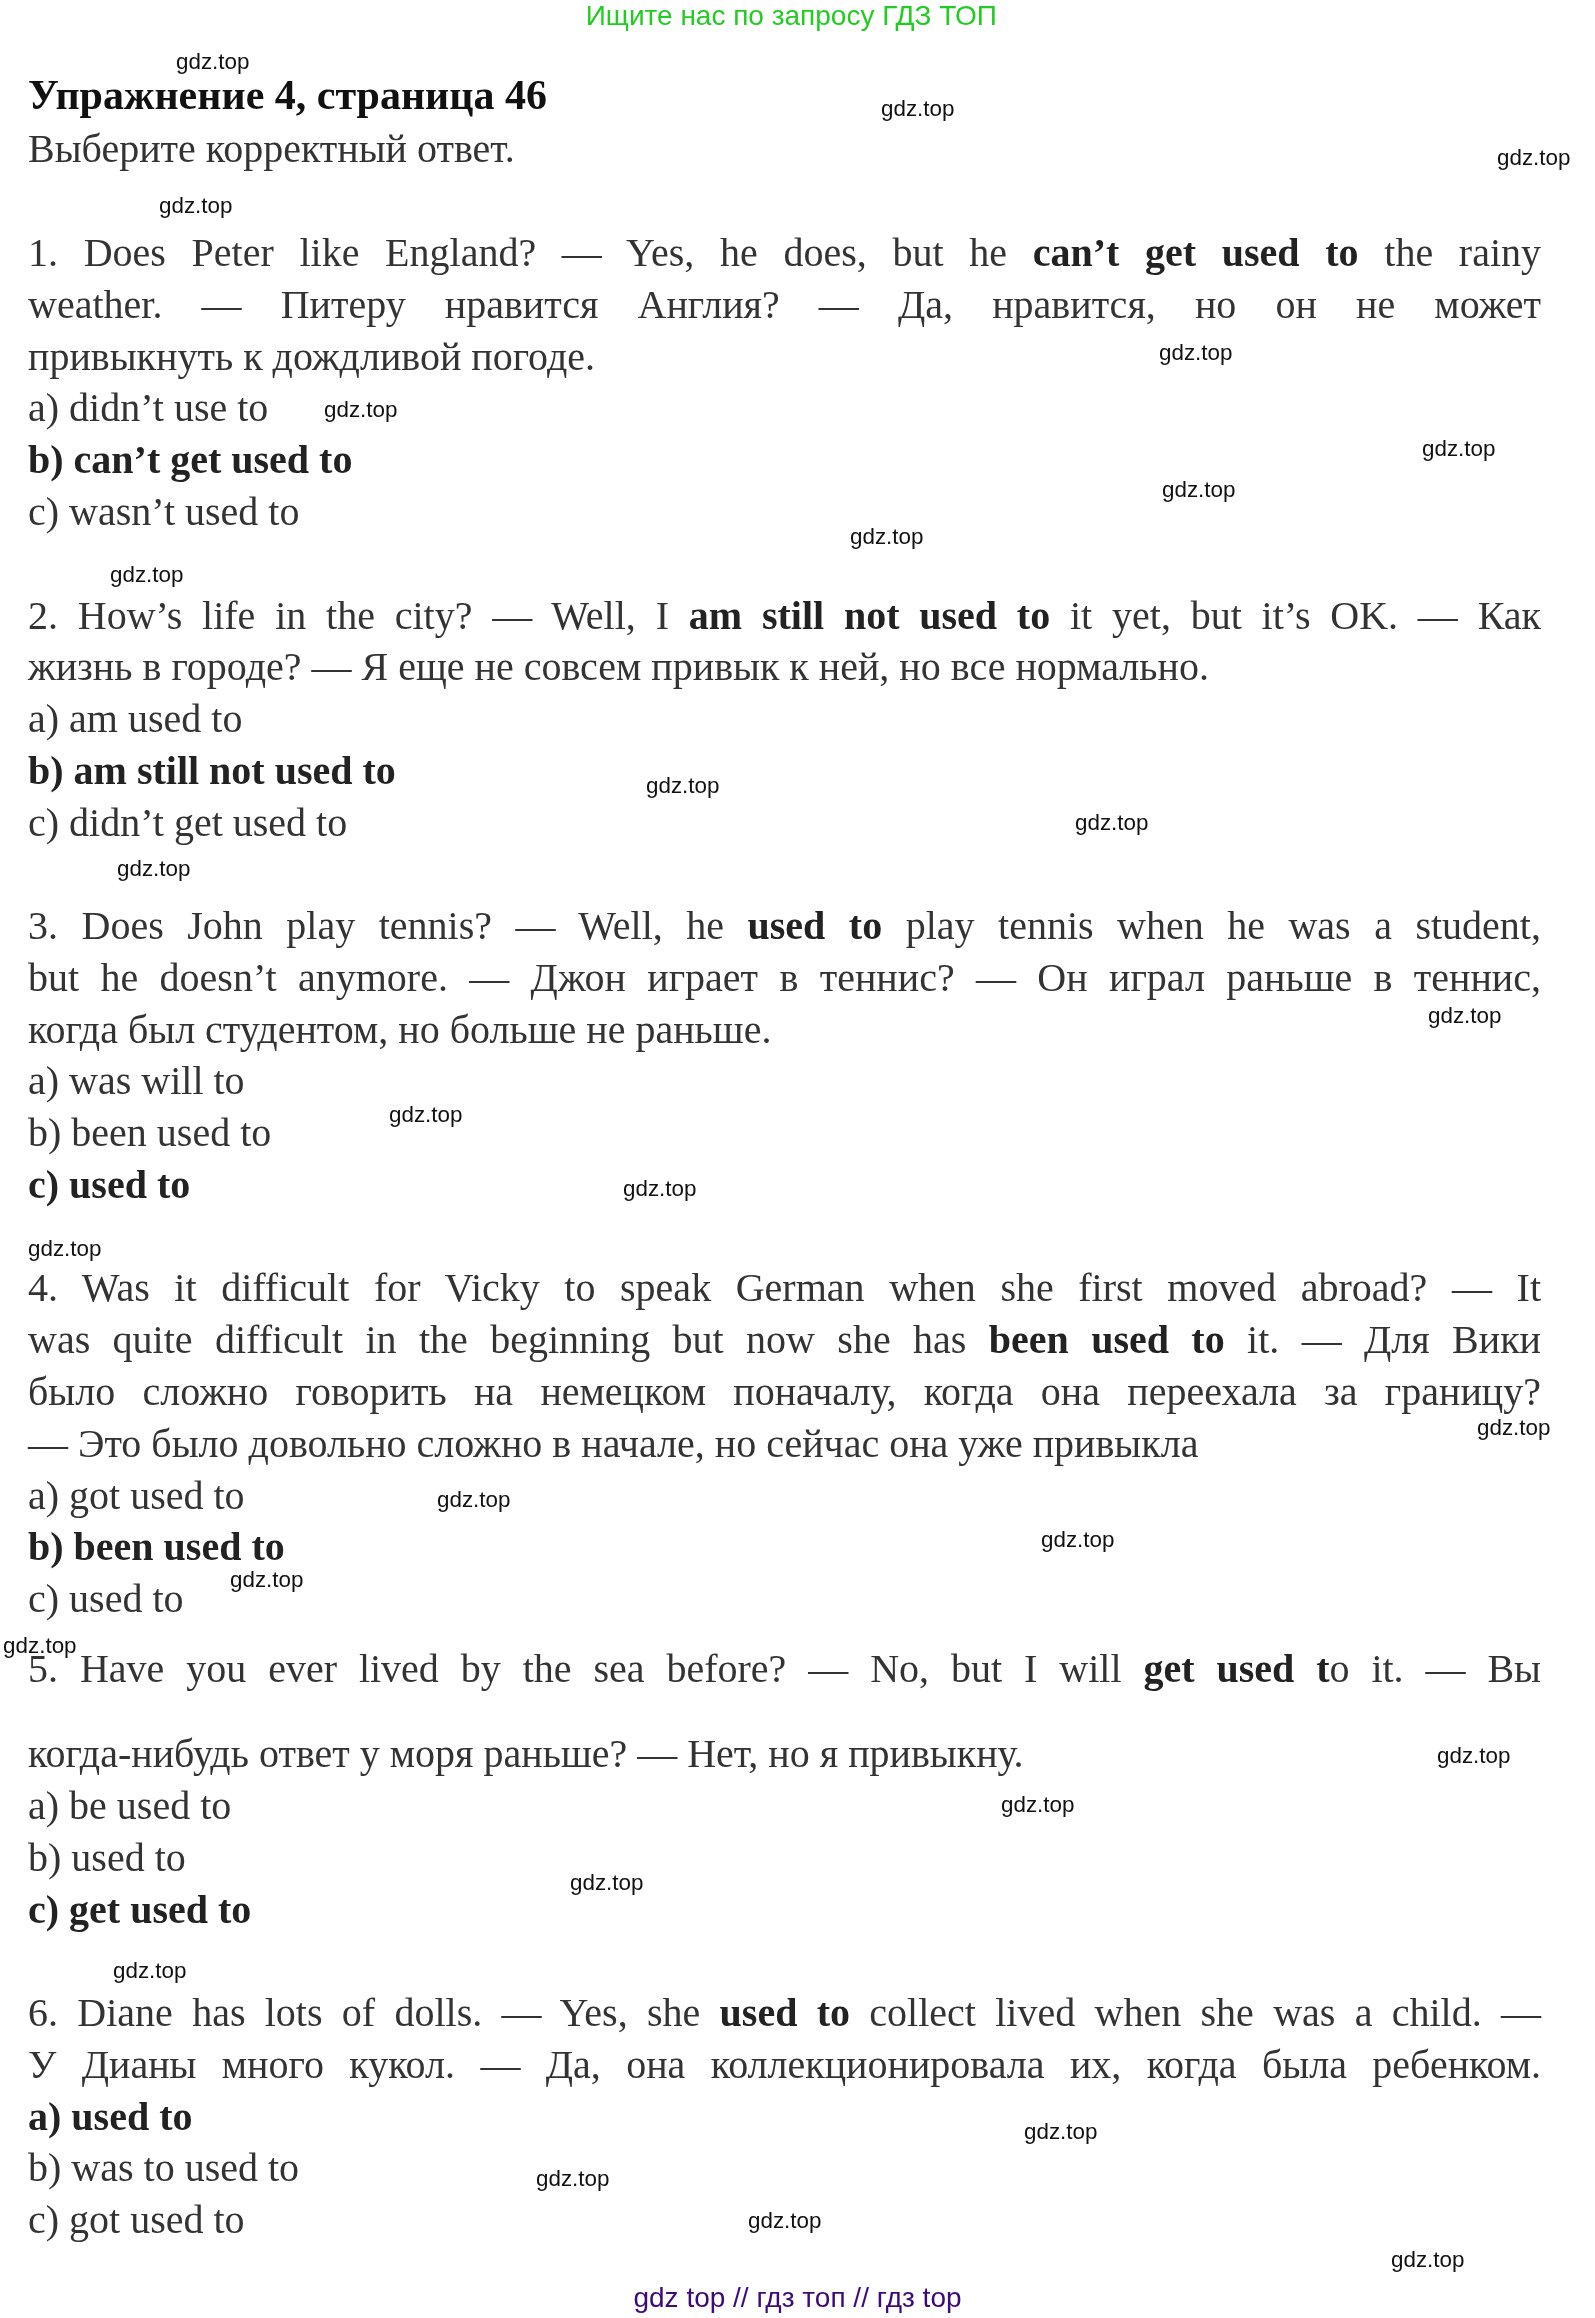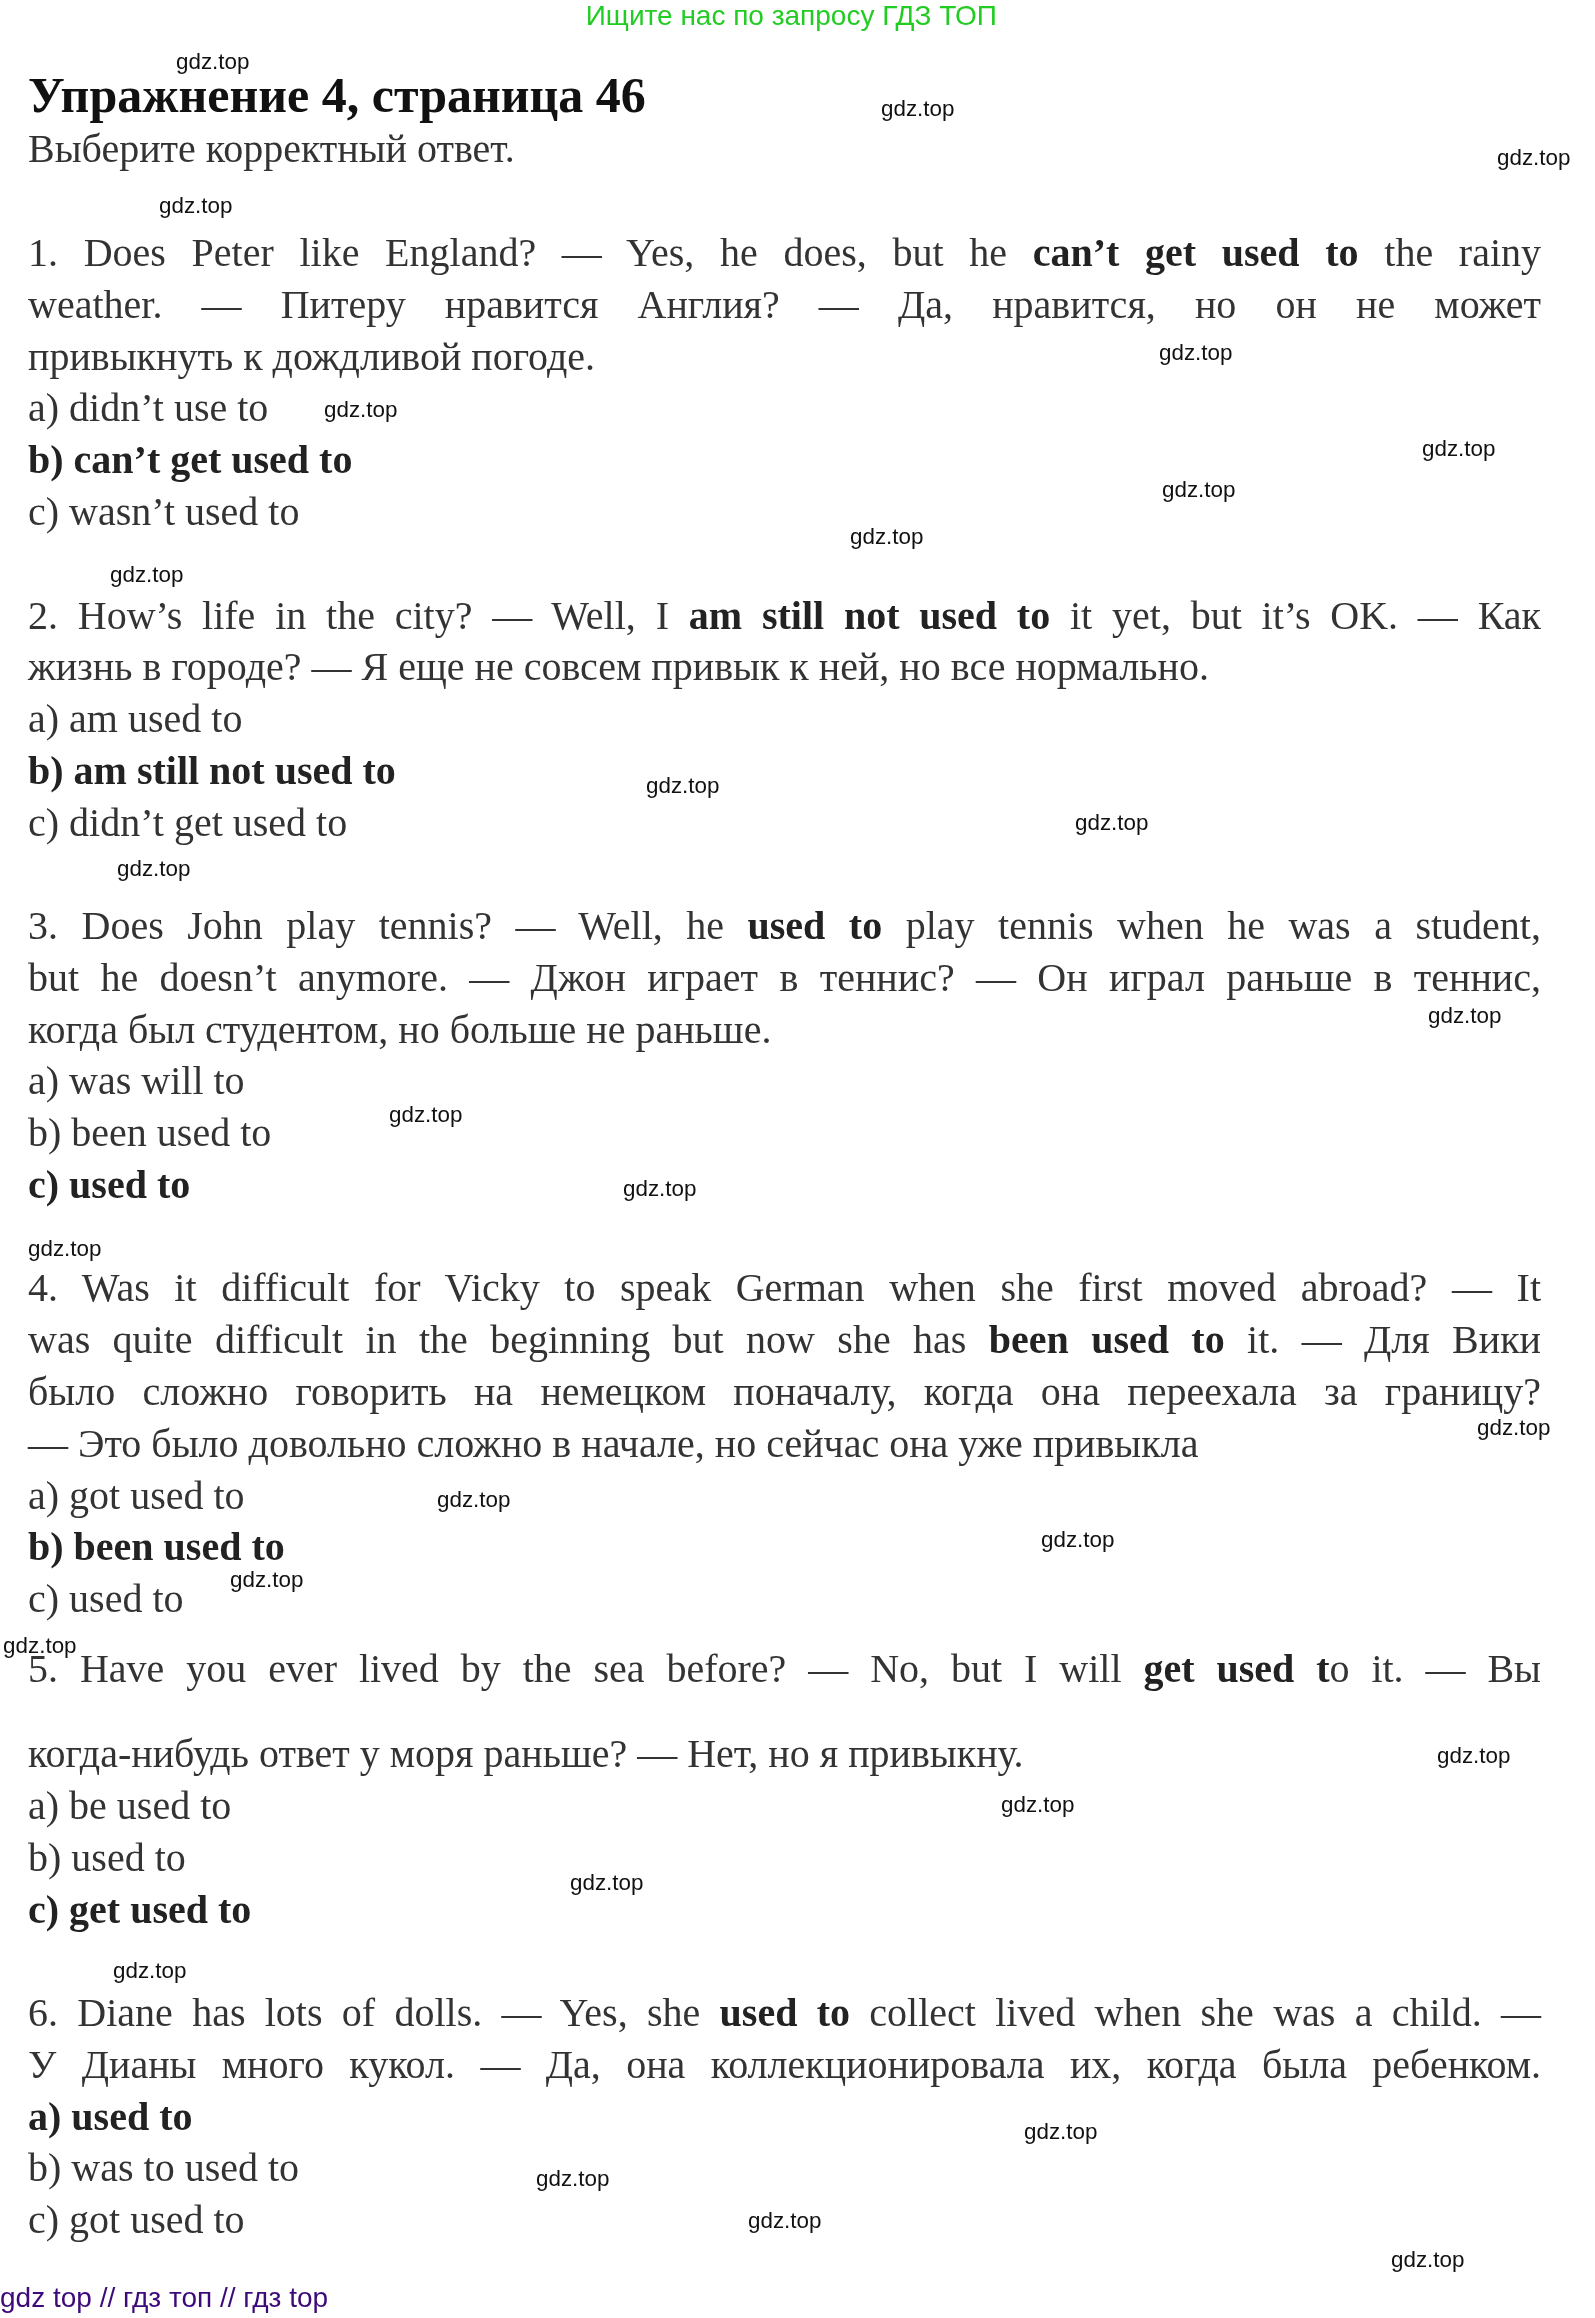--- a/index.html
+++ b/index.html
@@ -6,39 +6,39 @@
   body { width: 1595px; height: 2319px; position: relative; overflow: hidden; }
   .abs { position: absolute; white-space: nowrap; }
   .header {
     left: 0; width: 1595px; top: 0; text-align: center;
     font-family: "Liberation Sans", sans-serif; font-size: 28px; color: #22cc22;
     line-height: 31px;
   }
   .header span { position: relative; left: -6.2px; }
   .title {
     left: 28px; top: 68px; font-family: "Liberation Serif", serif;
-    font-weight: bold; font-size: 50px; color: #111; line-height: 54px;
+    font-weight: bold; font-size: 42px; color: #111; line-height: 54px;
   }
   .subtitle {
     left: 28px; top: 122px; font-family: "Liberation Serif", serif;
     font-size: 40px; color: #333; line-height: 54px;
   }
   .line {
     left: 28px; width: 1513px; font-family: "Liberation Serif", serif;
     font-size: 40px; color: #333; line-height: 52px; white-space: nowrap;
   }
   .line.justify { text-align: justify; text-align-last: justify; }
   .line b { color: #222; }
   .opt { left: 28px; font-family: "Liberation Serif", serif; font-size: 40px; color: #333; line-height: 52px; }
   .opt.correct { font-weight: bold; color: #222; }
   .wm {
     font-family: "Liberation Sans", sans-serif; font-size: 22.4px; color: #111; line-height: 26px;
   }
   .footer {
-    left: 0; width: 1595px; top: 2281px; text-align: left;
+    left: 0; width: 1595px; top: 2281px; text-align: center;
     font-family: "Liberation Sans", sans-serif; font-size: 28px; color: #3d0a7a; line-height: 34px;
   }
 </style>
 </head>
 <body>
 
 <div class="abs header"><span>Ищите нас по запросу ГДЗ ТОП</span></div>
 
 <div class="abs title">Упражнение 4, страница 46</div>
 <div class="abs subtitle">Выберите корректный ответ.</div>

